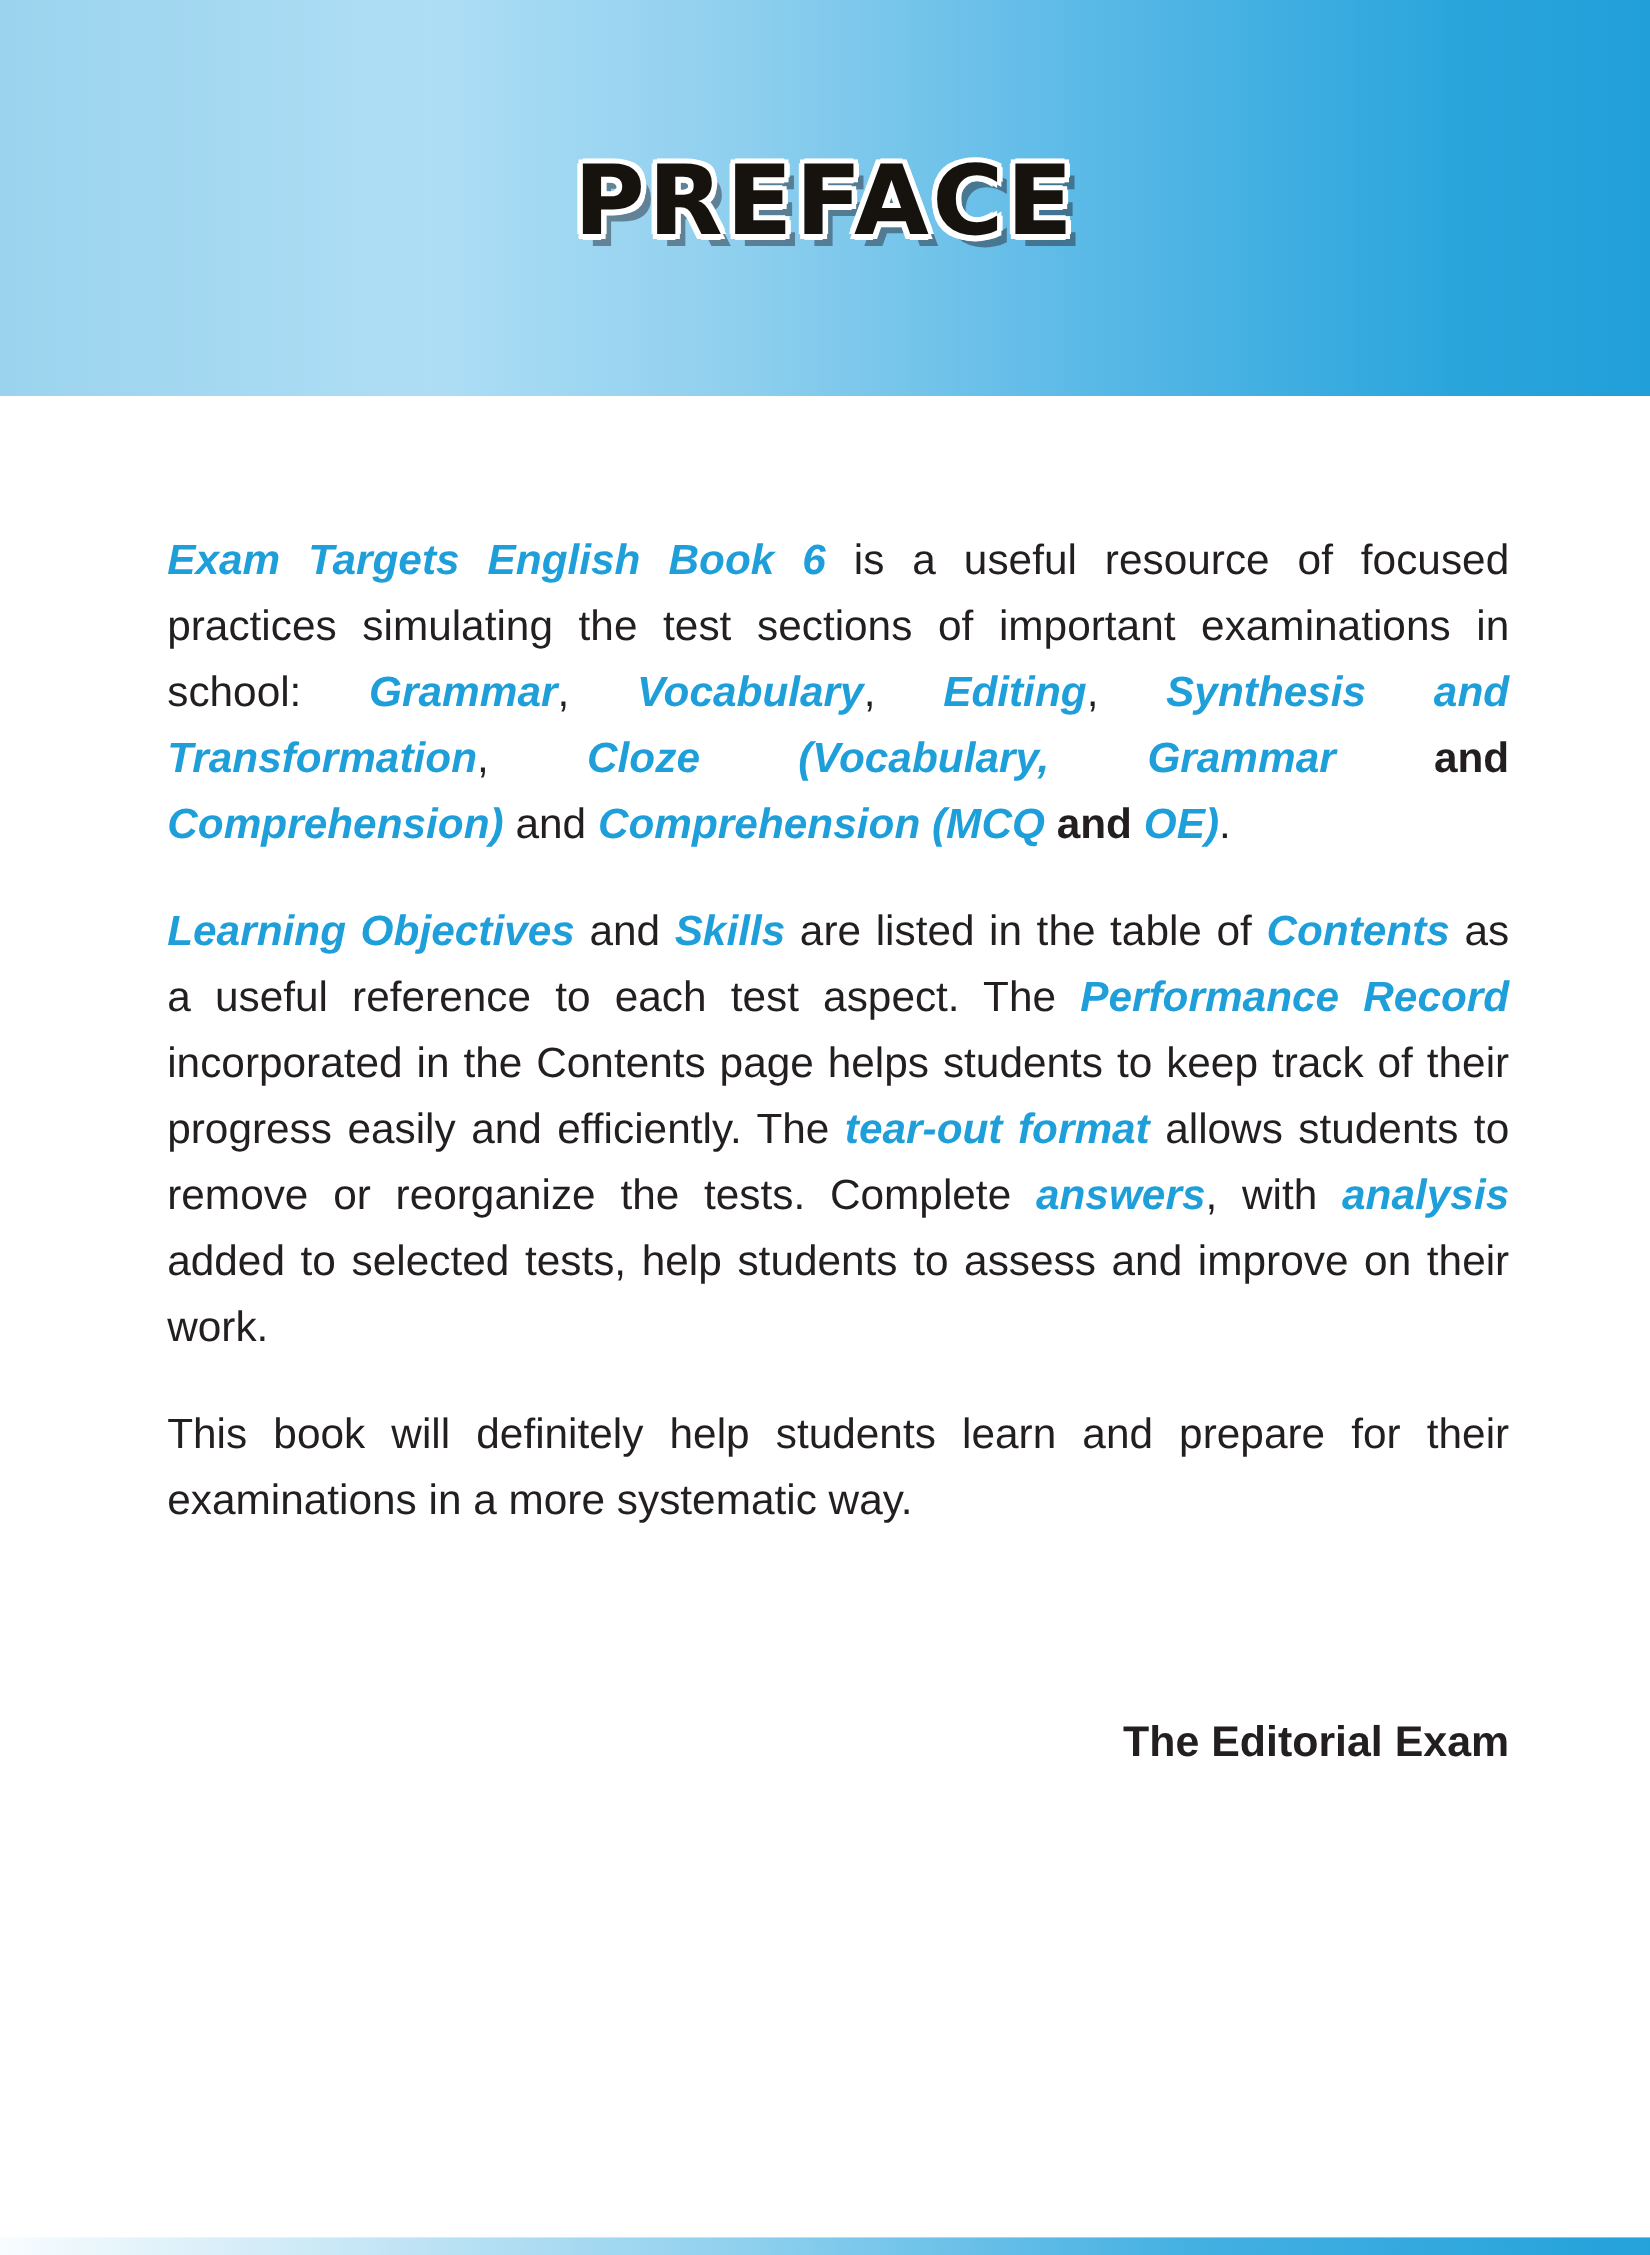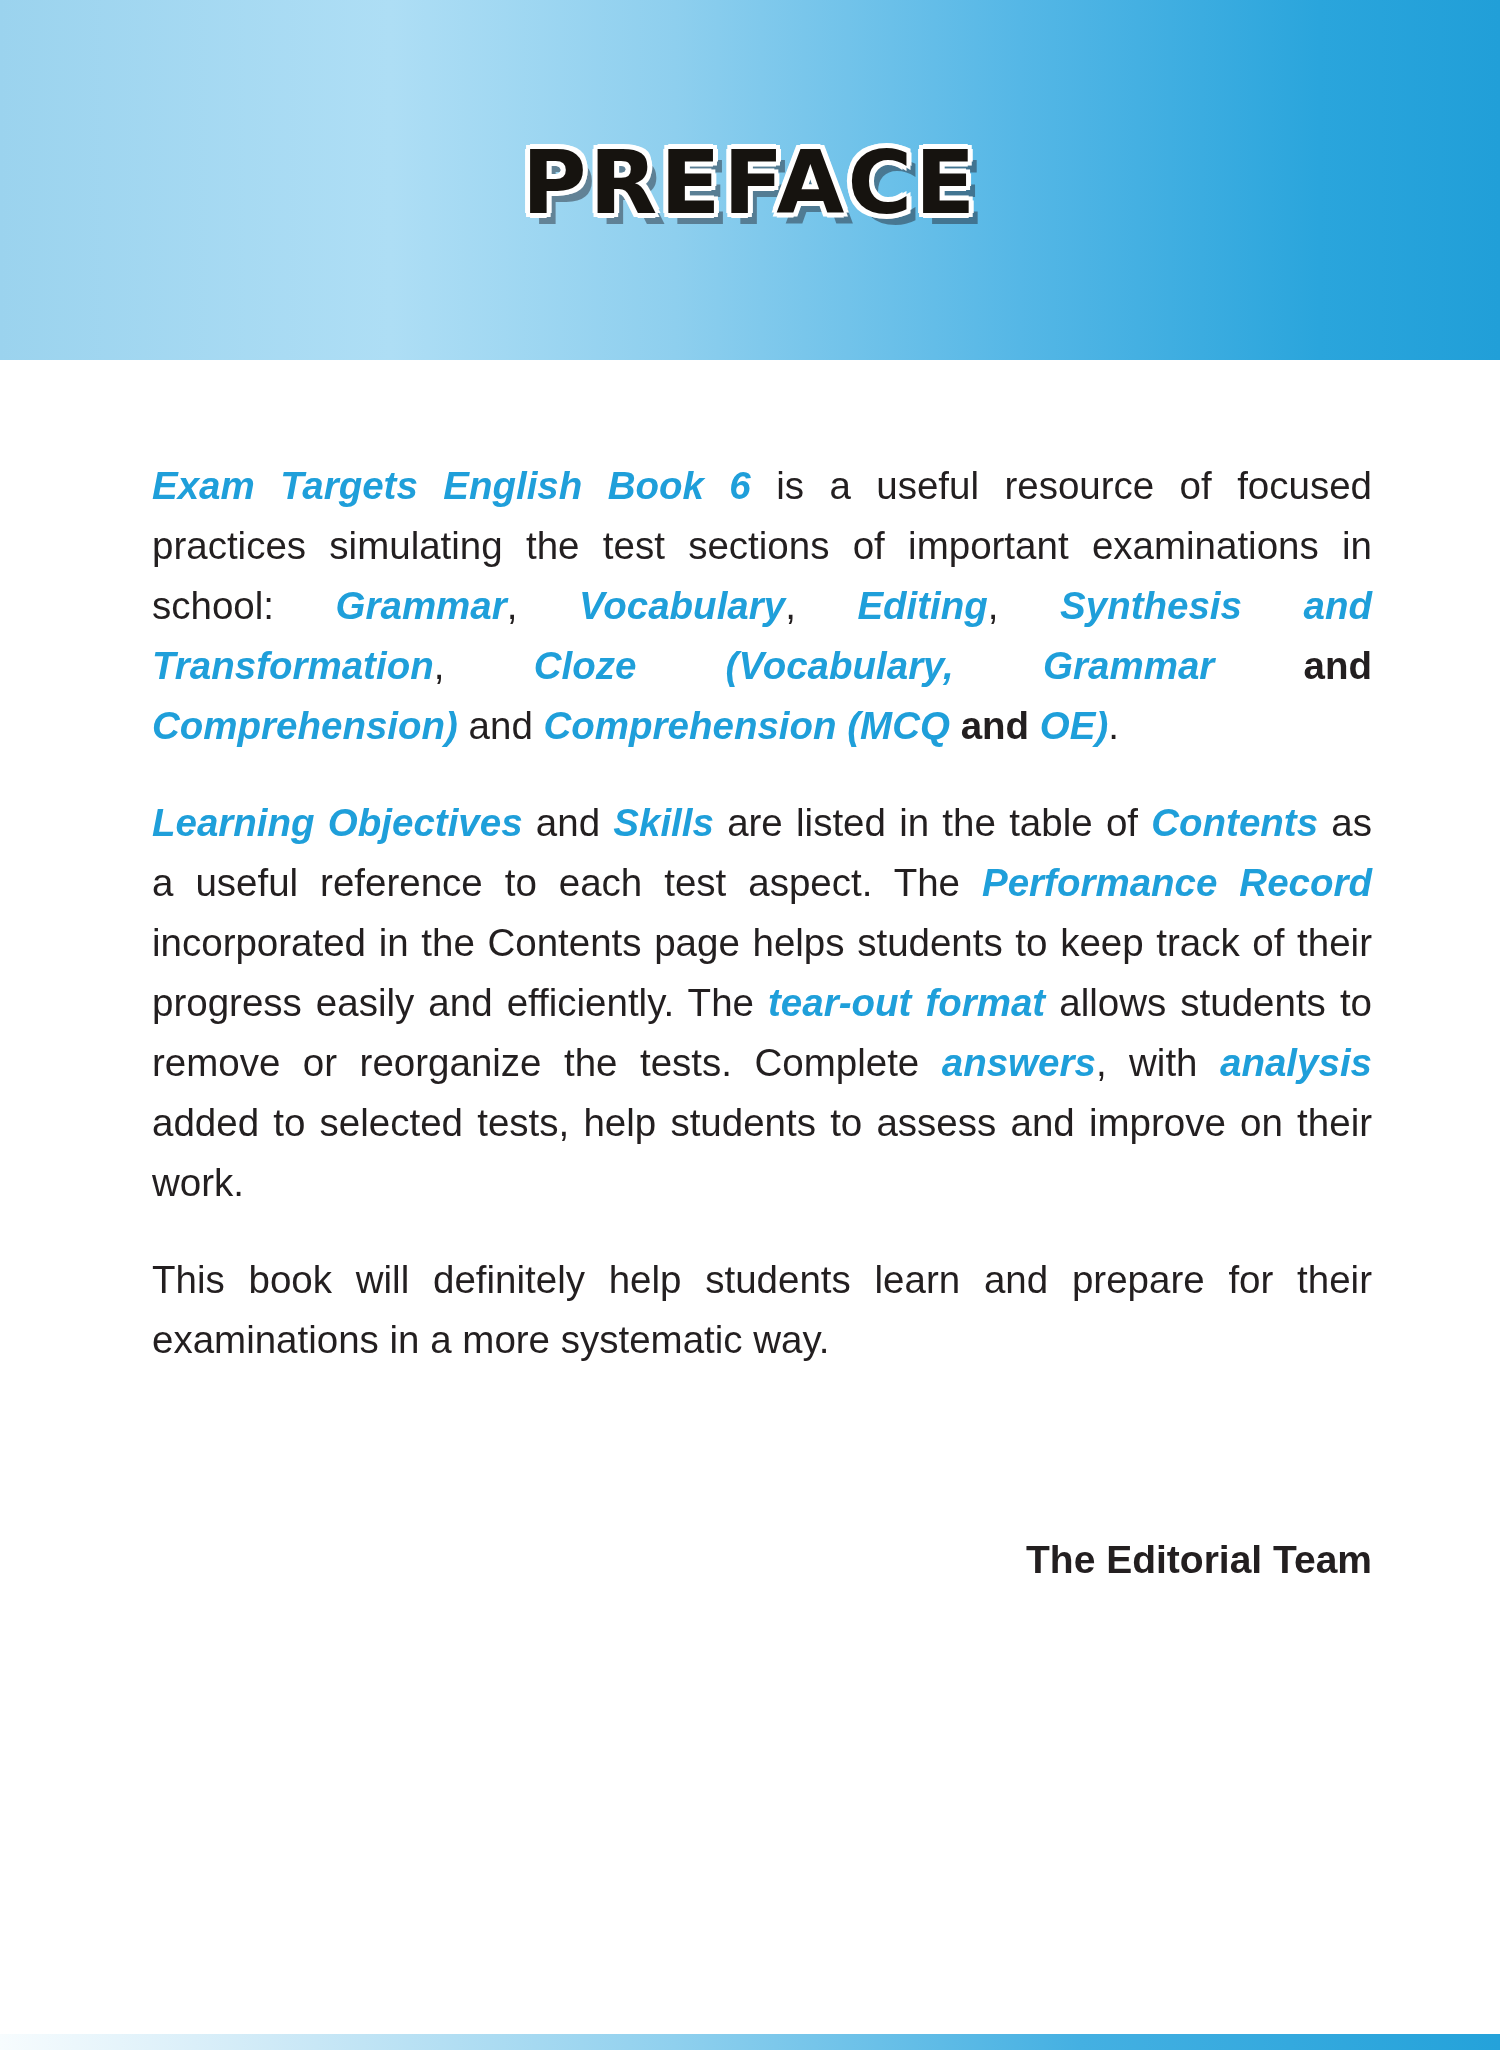--- a/index.html
+++ b/index.html
@@ -27,21 +27,21 @@
     color:#16130f;
     text-shadow:
       -4px -4px 0 #ffffff,  4px -4px 0 #ffffff,
       -4px  4px 0 #ffffff,  4px  4px 0 #ffffff,
       -5px  0   0 #ffffff,  5px  0   0 #ffffff,
        0   -5px 0 #ffffff,  0    5px 0 #ffffff,
        9px 11px 0 rgba(30,30,40,0.45);
   }
   
   .body{
-    padding:96px 128px 0 152px;
+    padding:120px 128px 0 152px;
   }
   .para{
     margin:0 0 37px 0;
     font-size:38.5px;
     line-height:60px;
     text-align:justify;
     color:#231f20;
   }
   .para:last-child{margin-bottom:0;}
   .seg-plain{}
@@ -76,17 +76,17 @@
   <header class="band">
     <h1 class="preface-title">PREFACE</h1>
   </header>
 
   <main class="body">
       <p class="para"><span class="seg-blue">Exam Targets English Book 6</span><span class="seg-plain"> is a useful resource of focused practices simulating the test sections of important examinations in school: </span><span class="seg-blue">Grammar</span><span class="seg-plain">, </span><span class="seg-blue">Vocabulary</span><span class="seg-plain">, </span><span class="seg-blue">Editing</span><span class="seg-plain">, </span><span class="seg-blue">Synthesis and Transformation</span><span class="seg-plain">, </span><span class="seg-blue">Cloze (Vocabulary, Grammar </span><span class="seg-bold">and</span><span class="seg-plain"> </span><span class="seg-blue">Comprehension)</span><span class="seg-plain"> and </span><span class="seg-blue">Comprehension (MCQ </span><span class="seg-bold">and</span><span class="seg-plain"> </span><span class="seg-blue">OE)</span><span class="seg-plain">.</span></p>
       <p class="para"><span class="seg-blue">Learning Objectives</span><span class="seg-plain"> and </span><span class="seg-blue">Skills</span><span class="seg-plain"> are listed in the table of </span><span class="seg-blue">Contents</span><span class="seg-plain"> as a useful reference to each test aspect. The </span><span class="seg-blue">Performance Record</span><span class="seg-plain"> incorporated in the Contents page helps students to keep track of their progress easily and efficiently. The </span><span class="seg-blue">tear-out format</span><span class="seg-plain"> allows students to remove or reorganize the tests. Complete </span><span class="seg-blue">answers</span><span class="seg-plain">, with </span><span class="seg-blue">analysis</span><span class="seg-plain"> added to selected tests, help students to assess and improve on their work.</span></p>
       <p class="para"><span class="seg-plain">This book will definitely help students learn and prepare for their examinations in a more systematic way.</span></p>
     </main>
 
-  <div class="signature">The Editorial Team</div>
+  <div class="signature">The Editorial Exam</div>
 
   <footer class="bottom-strip"></footer>
 
 </div>
 
 </body></html>

